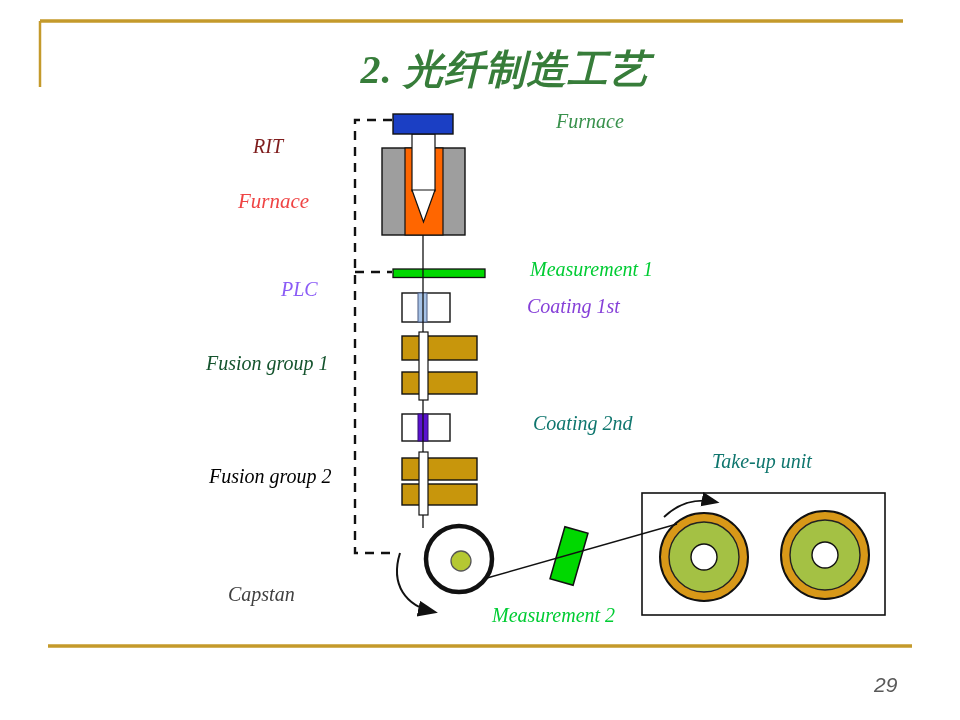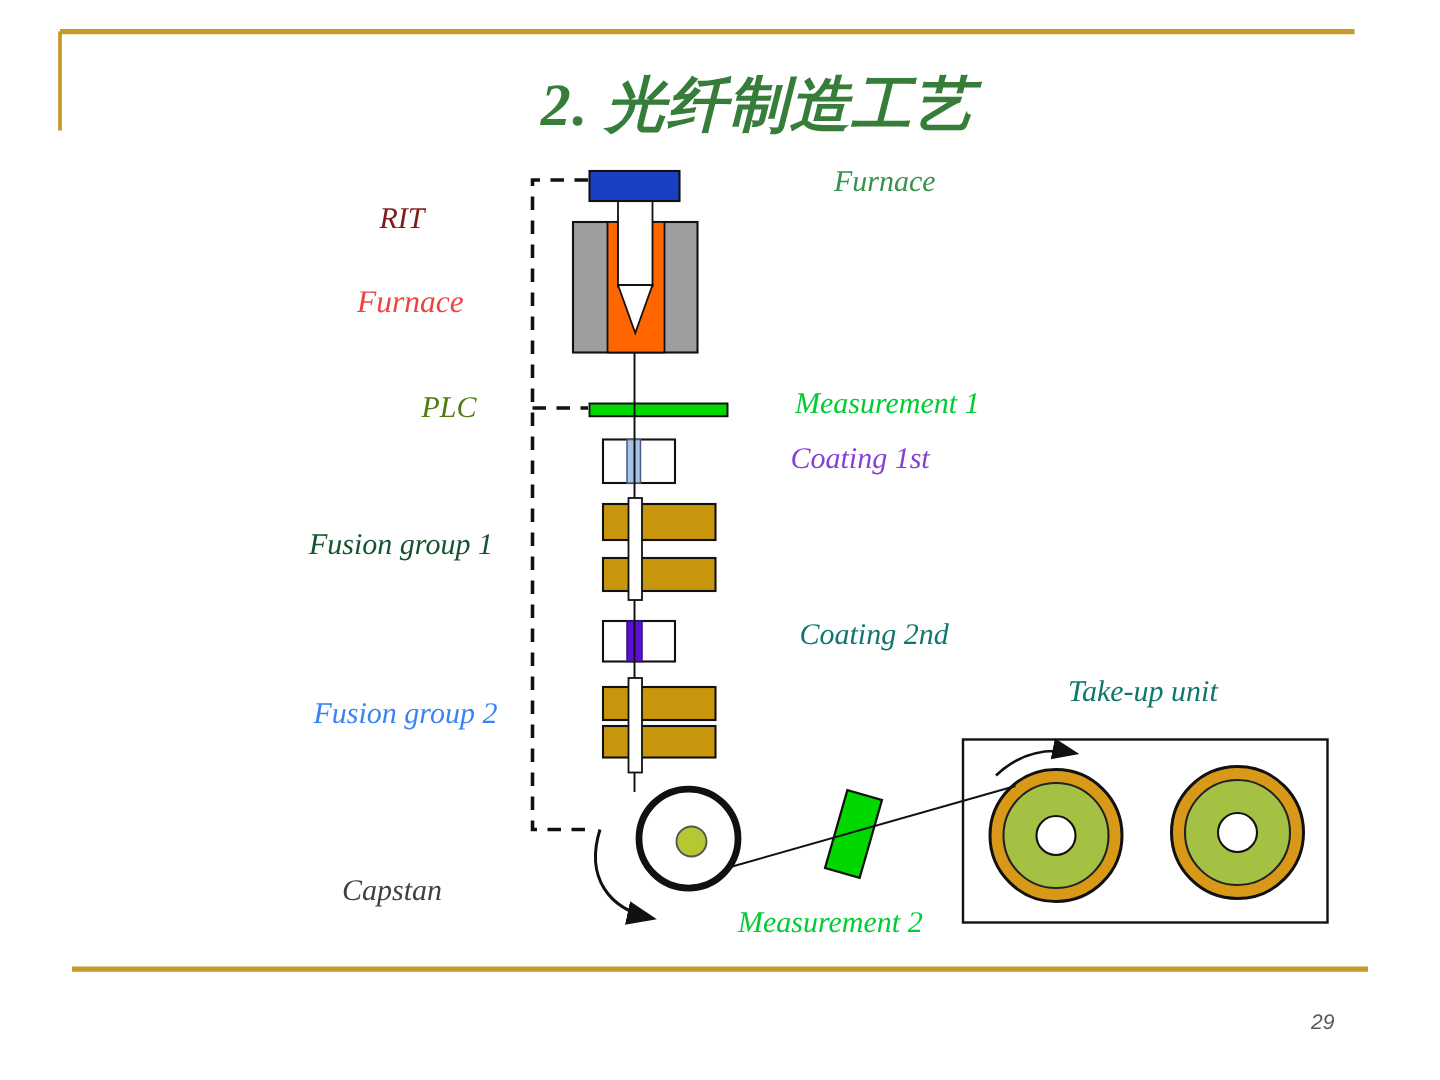--- a/index.html
+++ b/index.html
@@ -5,30 +5,30 @@
   html,body{margin:0;padding:0;background:#ffffff;}
   .slide{position:relative;width:960px;height:720px;background:#ffffff;overflow:hidden;
          font-family:"Liberation Serif", serif;font-style:italic;}
   .diagram-svg{position:absolute;left:0;top:0;width:960px;height:720px;}
   .lbl{position:absolute;white-space:nowrap;font-size:20px;line-height:1.1;}
   .title{position:absolute;left:170px;top:42px;width:670px;text-align:center;
          font-size:40px;font-weight:bold;color:#377D3A;letter-spacing:1px;}
   .lbl-rit{left:253px;top:135px;color:#7f1d1d;}
   .lbl-furnace{left:238px;top:190px;color:#ef4444;font-size:21px;}
   .lbl-feeder{left:556px;top:110px;color:#38914C;}
-  .lbl-plc{left:281px;top:261px;color:#4d7c0f;}
+  .lbl-plc{left:281px;top:278px;color:#8b5cf6;}
   .lbl-m1{left:530px;top:258px;color:#00CC33;text-align:center;}
   .lbl-c1{left:527px;top:295px;color:#8640D8;}
   .lbl-f1{left:206px;top:352px;color:#14532d;}
   .lbl-c2{left:533px;top:412px;color:#0f766e;}
-  .lbl-f2{left:209px;top:465px;color:#3b82f6;}
+  .lbl-f2{left:209px;top:465px;color:#000000;}
   .lbl-takeup{left:712px;top:450px;color:#0f766e;}
   .lbl-capstan{left:228px;top:583px;color:#404040;}
   .lbl-m2{left:492px;top:604px;color:#00CC33;}
-  .page-num{position:absolute;left:874px;top:673px;color:#595959;font-size:14px;
+  .page-num{position:absolute;left:874px;top:673px;color:#595959;font-size:21px;
             font-family:"Liberation Sans", sans-serif;}
 </style>
 </head>
 <body>
 
 <div class="slide">
 
   <svg class="diagram-svg" viewBox="0 0 960 720">
     <defs>
       <marker id="arrow" markerWidth="11" markerHeight="10" refX="8" refY="4" orient="auto">

